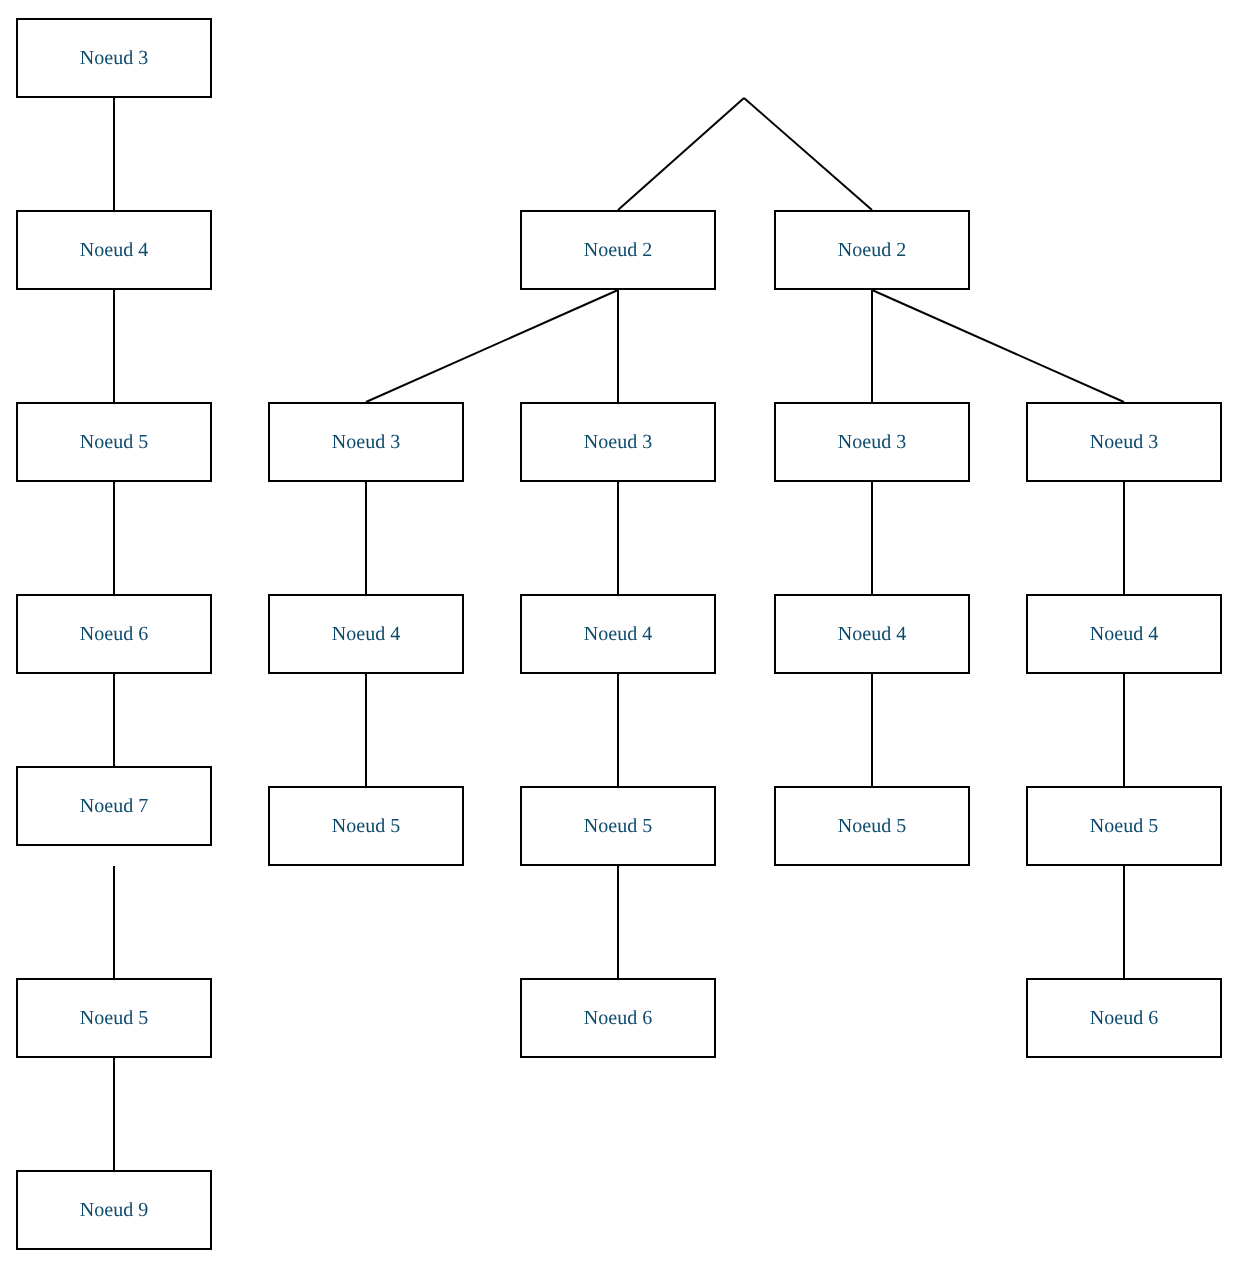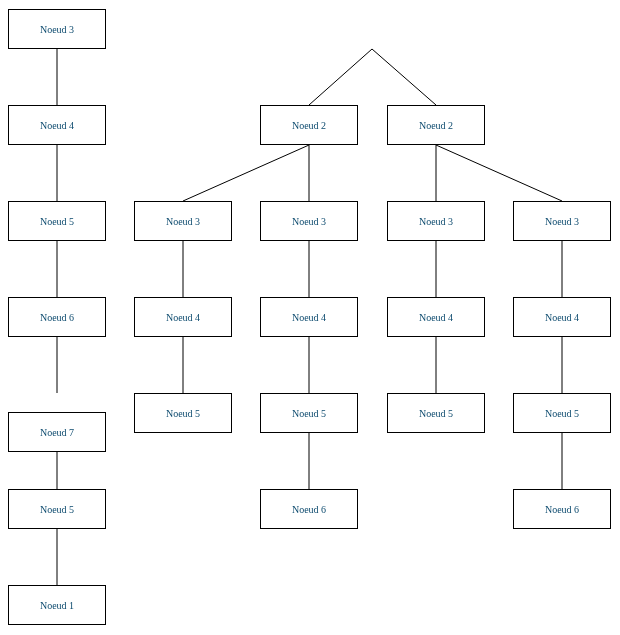--- a/index.html
+++ b/index.html
@@ -65,23 +65,23 @@
       <line x1="309" y1="337" x2="309" y2="393" stroke="#000000"></line>
       <line x1="436" y1="337" x2="436" y2="393" stroke="#000000"></line>
       <line x1="562" y1="337" x2="562" y2="393" stroke="#000000"></line>
       <line x1="309" y1="433" x2="309" y2="489" stroke="#000000"></line>
       <line x1="562" y1="433" x2="562" y2="489" stroke="#000000"></line>
     </svg>
 <div class="node" style="left: 8px; top: 9px; border-color: rgb(0, 0, 0); background: rgb(255, 255, 255);">Noeud 3</div>
     <div class="node" style="left: 8px; top: 105px; border-color: rgb(0, 0, 0); background: rgb(255, 255, 255);">Noeud 4</div>
     <div class="node" style="left: 8px; top: 201px; border-color: rgb(0, 0, 0); background: rgb(255, 255, 255);">Noeud 5</div>
     <div class="node" style="left: 8px; top: 297px; border-color: rgb(0, 0, 0); background: rgb(255, 255, 255);">Noeud 6</div>
-    <div class="node" style="left: 8px; top: 412px; border-color: rgb(0, 0, 0); background: rgb(255, 255, 255);">Noeud 7</div>
+    <div class="node" style="left: 8px; top: 383px; border-color: rgb(0, 0, 0); background: rgb(255, 255, 255);">Noeud 7</div>
     <div class="node" style="left: 8px; top: 489px; border-color: rgb(0, 0, 0); background: rgb(255, 255, 255);">Noeud 5</div>
-    <div class="node" style="left: 8px; top: 585px; border-color: rgb(0, 0, 0); background: rgb(255, 255, 255);">Noeud 1</div>
+    <div class="node" style="left: 8px; top: 585px; border-color: rgb(0, 0, 0); background: rgb(255, 255, 255);">Noeud 9</div>
     <div class="node" style="left: 260px; top: 105px; border-color: rgb(0, 0, 0); background: rgb(255, 255, 255);">Noeud 2</div>
     <div class="node" style="left: 387px; top: 105px; border-color: rgb(0, 0, 0); background: rgb(255, 255, 255);">Noeud 2</div>
     <div class="node" style="left: 134px; top: 201px; border-color: rgb(0, 0, 0); background: rgb(255, 255, 255);">Noeud 3</div>
     <div class="node" style="left: 260px; top: 201px; border-color: rgb(0, 0, 0); background: rgb(255, 255, 255);">Noeud 3</div>
     <div class="node" style="left: 387px; top: 201px; border-color: rgb(0, 0, 0); background: rgb(255, 255, 255);">Noeud 3</div>
     <div class="node" style="left: 513px; top: 201px; border-color: rgb(0, 0, 0); background: rgb(255, 255, 255);">Noeud 3</div>
     <div class="node" style="left: 134px; top: 297px; border-color: rgb(0, 0, 0); background: rgb(255, 255, 255);">Noeud 4</div>
     <div class="node" style="left: 260px; top: 297px; border-color: rgb(0, 0, 0); background: rgb(255, 255, 255);">Noeud 4</div>
     <div class="node" style="left: 387px; top: 297px; border-color: rgb(0, 0, 0); background: rgb(255, 255, 255);">Noeud 4</div>
     <div class="node" style="left: 513px; top: 297px; border-color: rgb(0, 0, 0); background: rgb(255, 255, 255);">Noeud 4</div>

